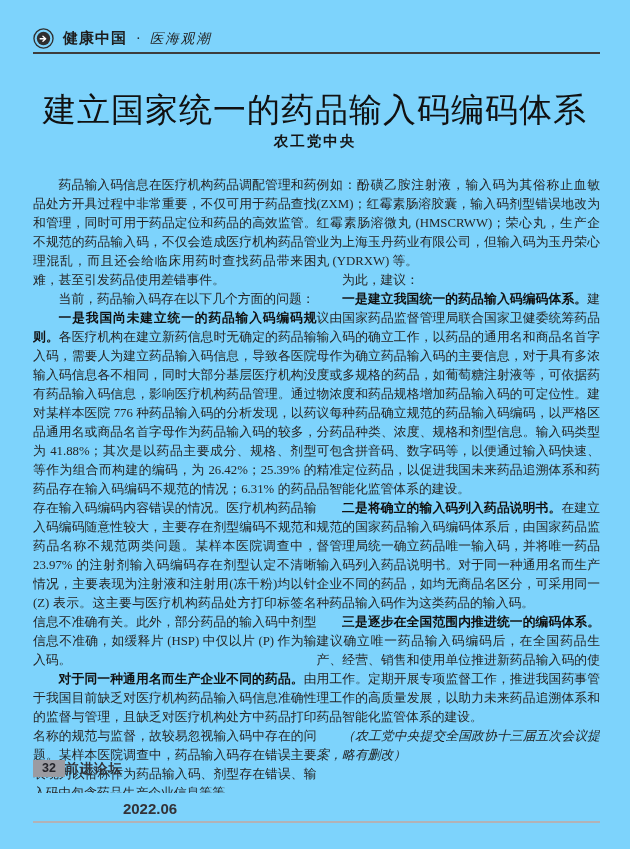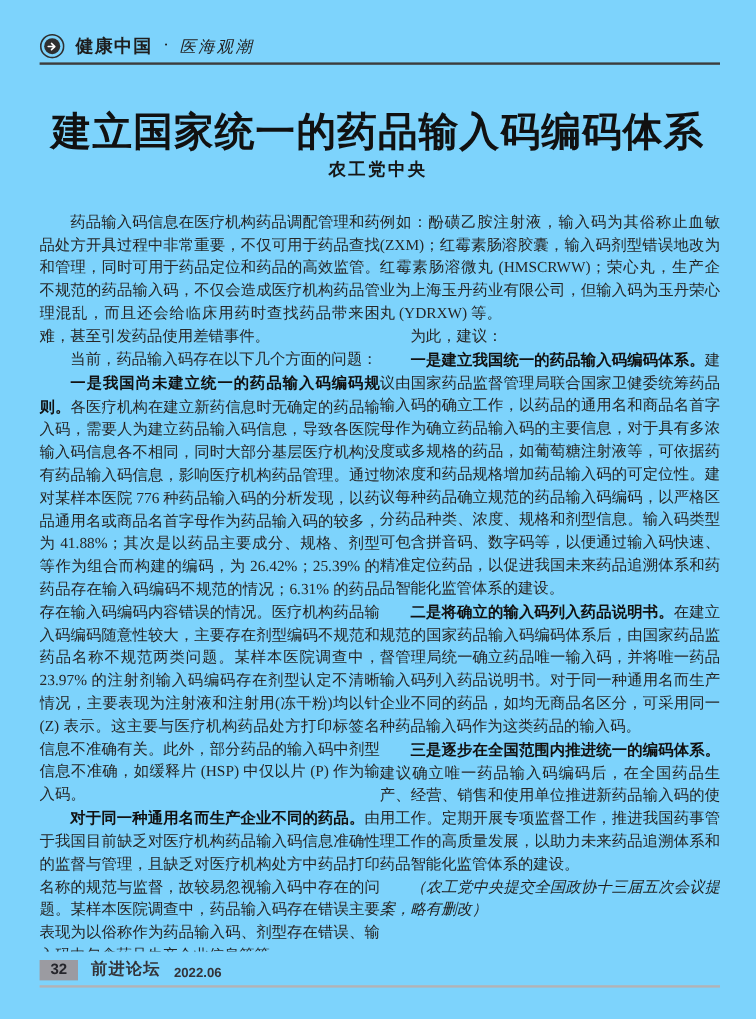--- a/index.html
+++ b/index.html
@@ -33,21 +33,21 @@
   }
   .header-rule {
     position:absolute; top:52px; left:33px; right:30px;
     border-bottom:2px solid #3d3d3d;
   }
   
   .title {
     position:absolute; top:88px; left:0; right:0;
     margin:0; text-align:center;
     font-family:"Liberation Sans", sans-serif;
-    font-weight:700; font-size:33px; color:#111;
+    font-weight:400; font-size:33px; color:#111;
     letter-spacing:1px;
   }
   .author {
     position:absolute; top:132px; left:0; right:0;
     text-align:center;
     font-family:"Liberation Sans", sans-serif;
     font-weight:700; font-size:14.5px; color:#161616;
     letter-spacing:2px;
   }
   
@@ -55,48 +55,48 @@
     position:absolute; top:176px; left:33px; right:30px; bottom:56px;
     display:flex; overflow:hidden;
   }
   .col { flex:1 1 0; min-width:0; }
   .para {
     margin:0; text-indent:2em;
     font-size:12.8px; line-height:19px;
     color:#262626; text-align:justify;
   }
   .para .lead {
-    font-family:Liberation Sans, sans-serif;
+    font-family:Liberation Mono, monospace;
     font-weight:700; font-style:normal; color:#111;
   }
   .no-indent { text-indent:0; }
   .note { font-style:italic; color:#1f1f1f; }
   
   .page-footer {
     position:absolute; left:33px; right:30px; bottom:26px;
   }
   .footer-row {
-    display:flex; align-items:flex-end; gap:11px;
+    display:flex; align-items:flex-start; 
     border-bottom:2px solid #b2b2b6;
     padding-bottom:4px;
   }
   .page-badge {
     background:#9b9ba1; color:#26262c;
     font-family:"Liberation Sans", sans-serif;
     font-weight:700; font-size:12.5px;
     padding:1px 9px 2px 9px;
   }
   .journal {
     font-family:Liberation Serif, serif;
     font-weight:700; font-size:13.5px; color:#333338;
     letter-spacing:1px;
   }
   .issue {
     font-family:"Liberation Sans", sans-serif;
-    font-weight:700; font-size:11px; color:#333338;margin-top:40px;
+    font-weight:700; font-size:15px; color:#333338;margin-top:40px;
   }
   .icon-wrap { display:flex; align-items:center; }
 </style>
 </head>
 <body>
 
 <div class="page">
 
   <div class="page-header">
     <span class="icon-wrap">

